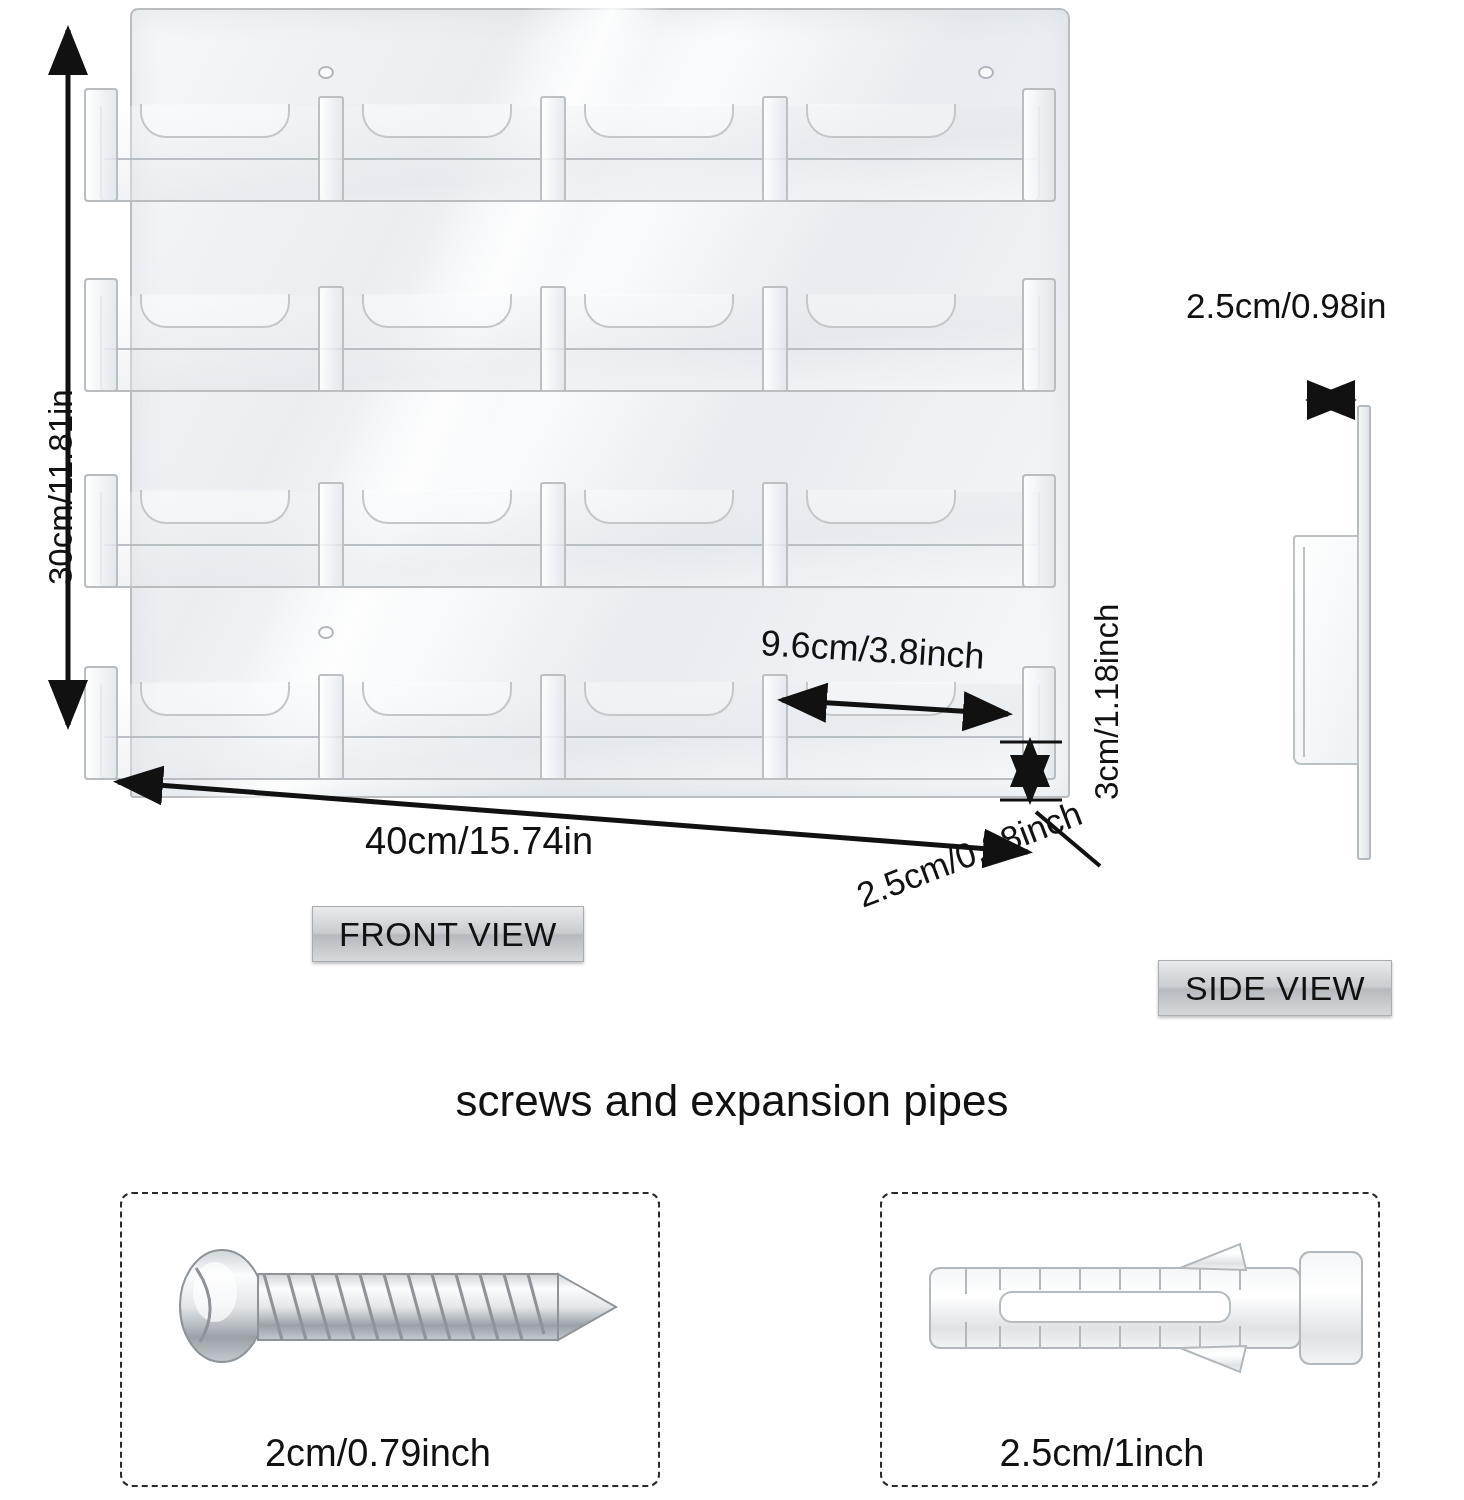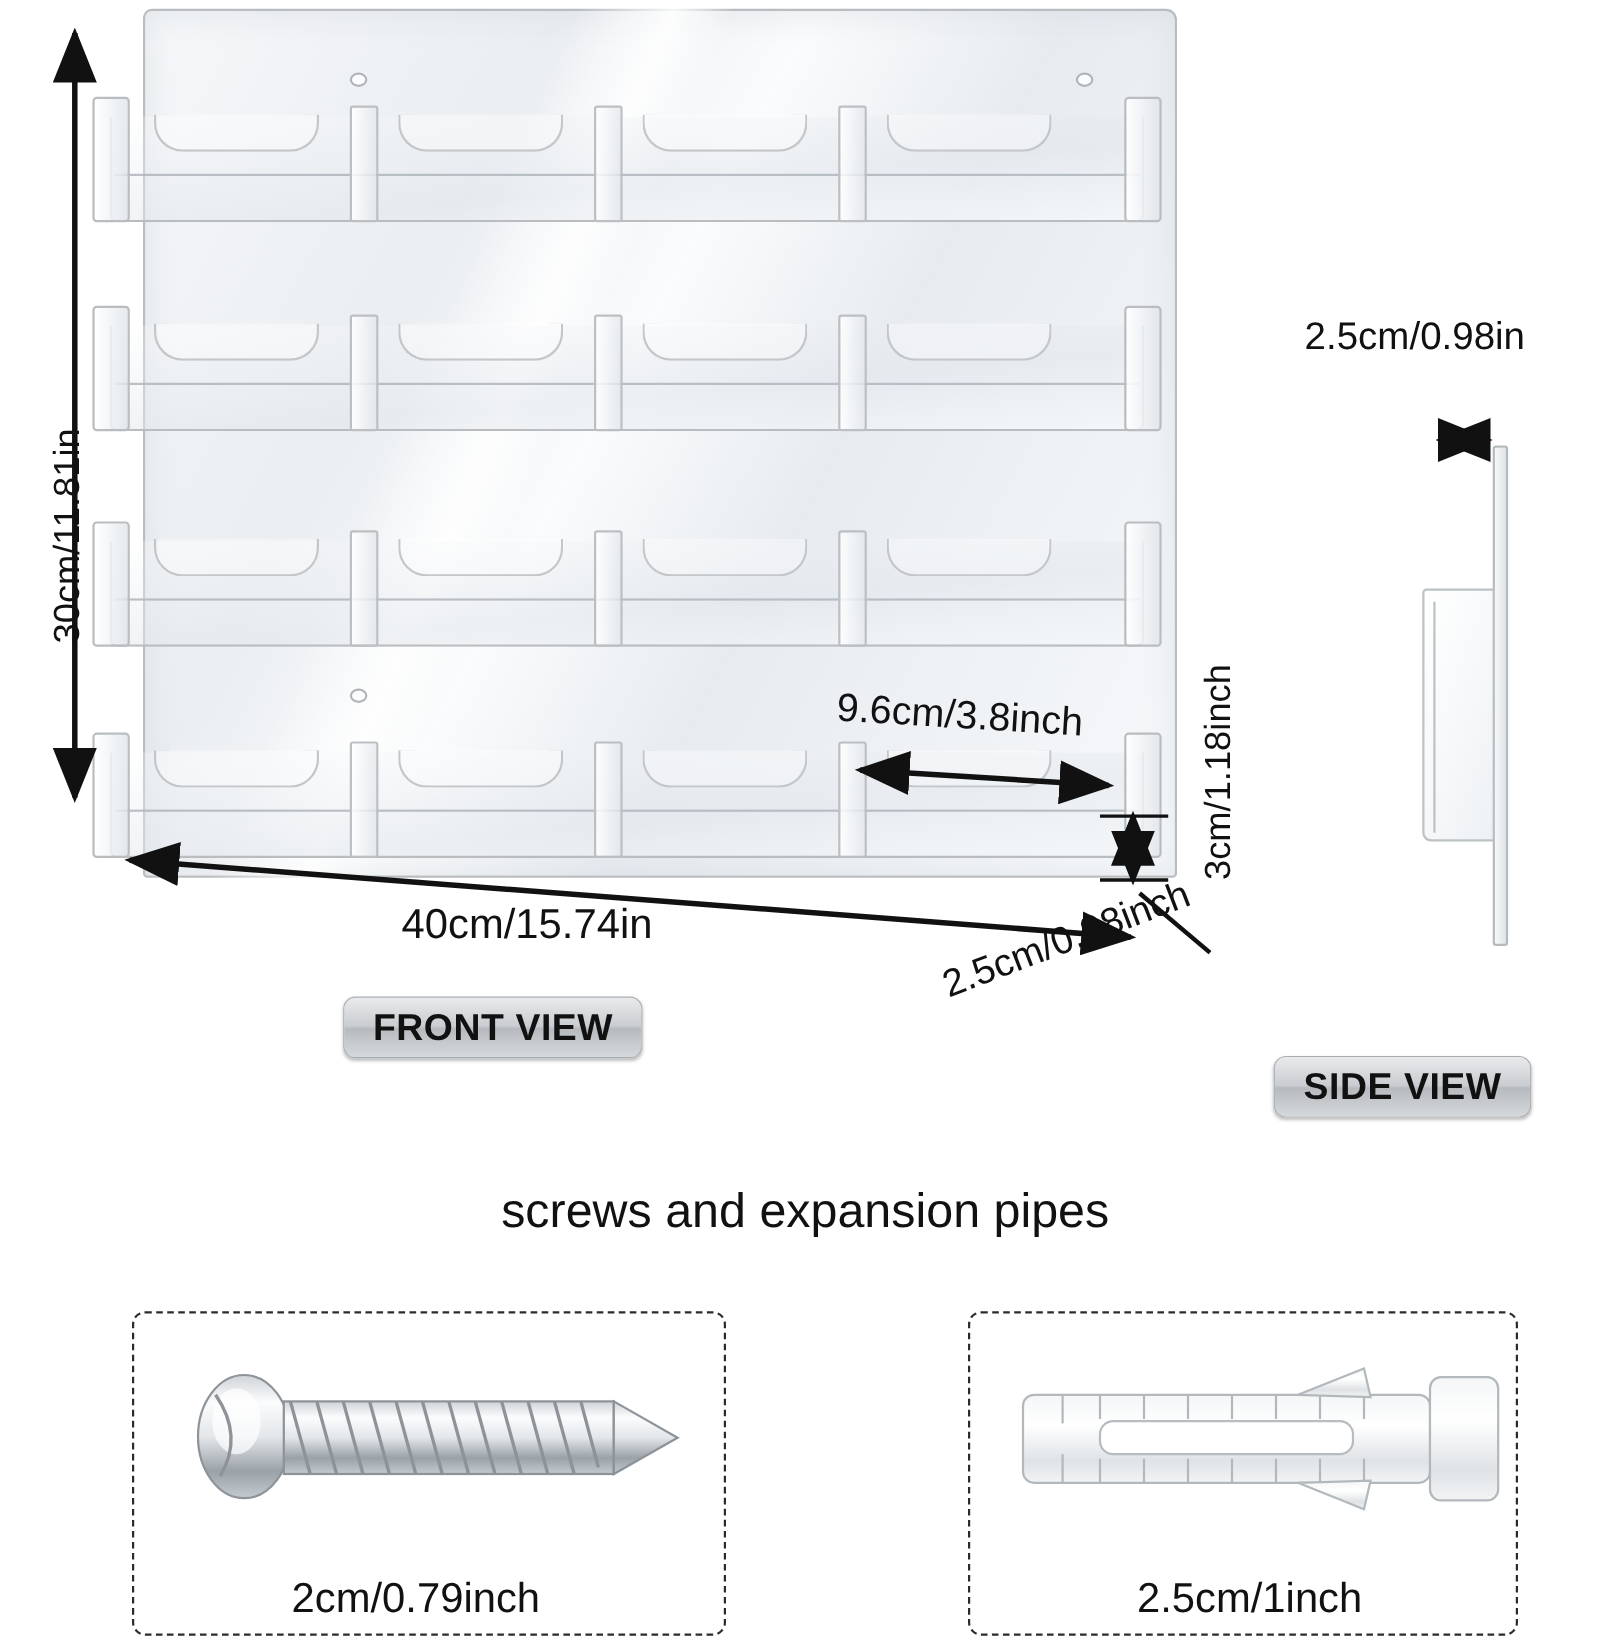--- a/index.html
+++ b/index.html
@@ -167,28 +167,27 @@
   }
 
   
   .badge {
     position: absolute;
     display: flex;
     align-items: center;
     justify-content: center;
     height: 56px;
     padding: 0 26px;
-    border-radius: 11px;
+    border-radius: 0;
     font-size: 34px;
     letter-spacing: 0.5px;
     color: #111;
     background: linear-gradient(180deg, #e9eaec 0%, #c9ccd0 48%, #b6babe 52%, #d6d9dc 100%);
     border: 1px solid #a9adb1;
     box-shadow: 0 2px 3px rgba(0,0,0,0.25);
-    font-weight: bold;
   }
 
   
   .hw-title {
     position: absolute;
     left: 0; top: 1076px;
     width: 1464px;
     text-align: center;
     font-size: 44px;
     color: #111;
@@ -390,15 +389,15 @@
         <path d="M1160 1348 v-22"></path>
       <path d="M1200 1348 v-22"></path>
         <path d="M1240 1348 v-22"></path>
     </g>
     <path d="M1180 1268 l60 -24 l6 26 z" fill="url(#plastic)" stroke="#b2b8bc" stroke-width="2"></path>
     <path d="M1180 1348 l60 24 l6 -26 z" fill="url(#plastic)" stroke="#b2b8bc" stroke-width="2"></path>
   </svg>
 
   <div class="hw-caption" style="left:108px; top:1432px; width:540px;">2cm/0.79inch</div>
 
-  <div class="hw-caption" style="left:886px; top:1432px; width:500px;">2.5cm/1inch</div>
+  <div class="hw-caption" style="left:852px; top:1432px; width:500px;">2.5cm/1inch</div>
 
 </div>
 
 </body></html>

